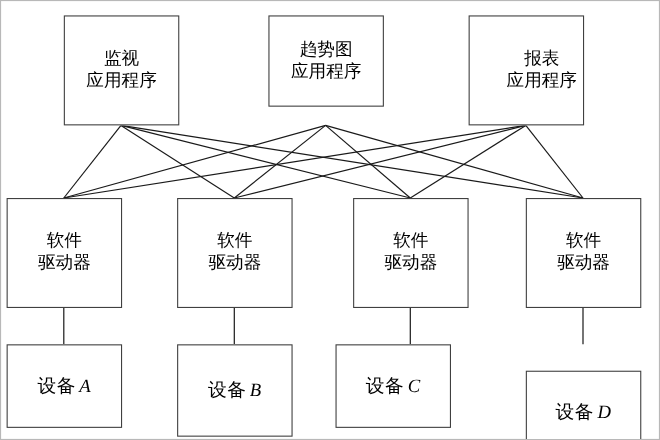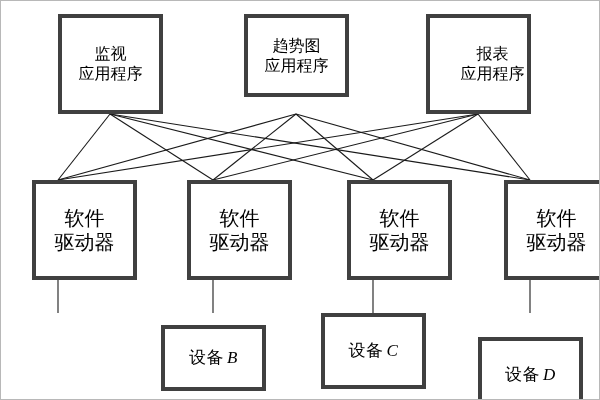--- a/index.html
+++ b/index.html
@@ -21,41 +21,40 @@
     position: absolute;
     left: 0;
     top: 0;
     width: 600px;
     height: 400px;
     pointer-events: none;
   }
   .node {
     position: absolute;
     box-sizing: border-box;
-    border: 4px solid #404040;
+    border: 1px solid #404040;
     background: #ffffff;
     display: flex;
     flex-direction: column;
     align-items: center;
     justify-content: center;
     text-align: center;
     color: #000000;
     line-height: 1.22;
     z-index: 2;
   }
   .node .line1, .node .line2 {
     display: block;
     white-space: nowrap;
   }
   .app-node {
     font-size: 16px;
   }
   .driver-node {
-    font-size: 20px;
-    margin-left: 26px;
+    font-size: 16px;
   }
   .device-node {
     font-size: 17px;
     justify-content: center;
   }
   .device-node .line1 {
     letter-spacing: 0.5px;
   }
   .dev-letter {
     font-style: italic;
@@ -110,23 +109,26 @@
   </div>
   <div class="node driver-node" style="left: 320px; top: 179px; width: 105px; height: 100px;">
     <span class="line1">软件</span>
     <span class="line2">驱动器</span>
   </div>
   <div class="node driver-node" style="left: 477px; top: 179px; width: 105px; height: 100px;">
     <span class="line1">软件</span>
     <span class="line2">驱动器</span>
   </div>
 
-  <div class="node device-node" style="left: 160px; top: 324px; width: 105px; height: 66px;">
+  <div class="node device-node" style="left: 5px; top: 312px; width: 105px; height: 76px;">
+    <span class="line1"><span>设备</span><span class="dev-letter">A</span></span>
+  </div>
+  <div class="node device-node" style="left: 160px; top: 312px; width: 105px; height: 84px;">
     <span class="line1"><span>设备</span><span class="dev-letter">B</span></span>
   </div>
-  <div class="node device-node" style="left: 320px; top: 312px; width: 105px; height: 76px;">
+  <div class="node device-node" style="left: 304px; top: 312px; width: 105px; height: 76px;">
     <span class="line1"><span>设备</span><span class="dev-letter">C</span></span>
   </div>
   <div class="node device-node" style="left: 477px; top: 312px; width: 105px; height: 76px; margin-top: 24px;">
     <span class="line1"><span>设备</span><span class="dev-letter">D</span></span>
   </div>
 
 </div>
 
 </body></html>

